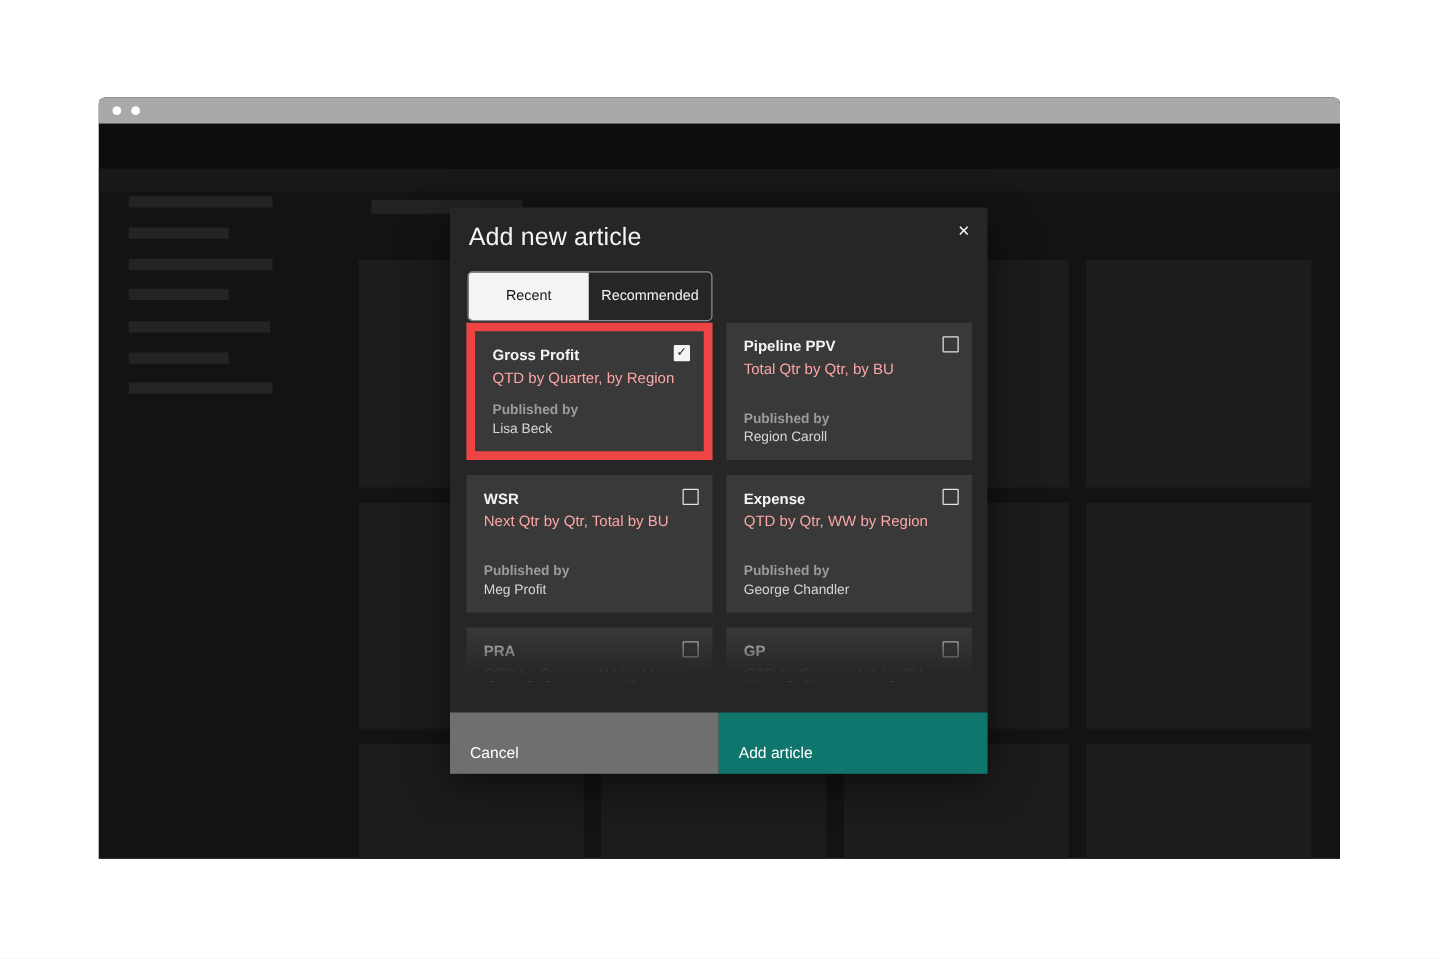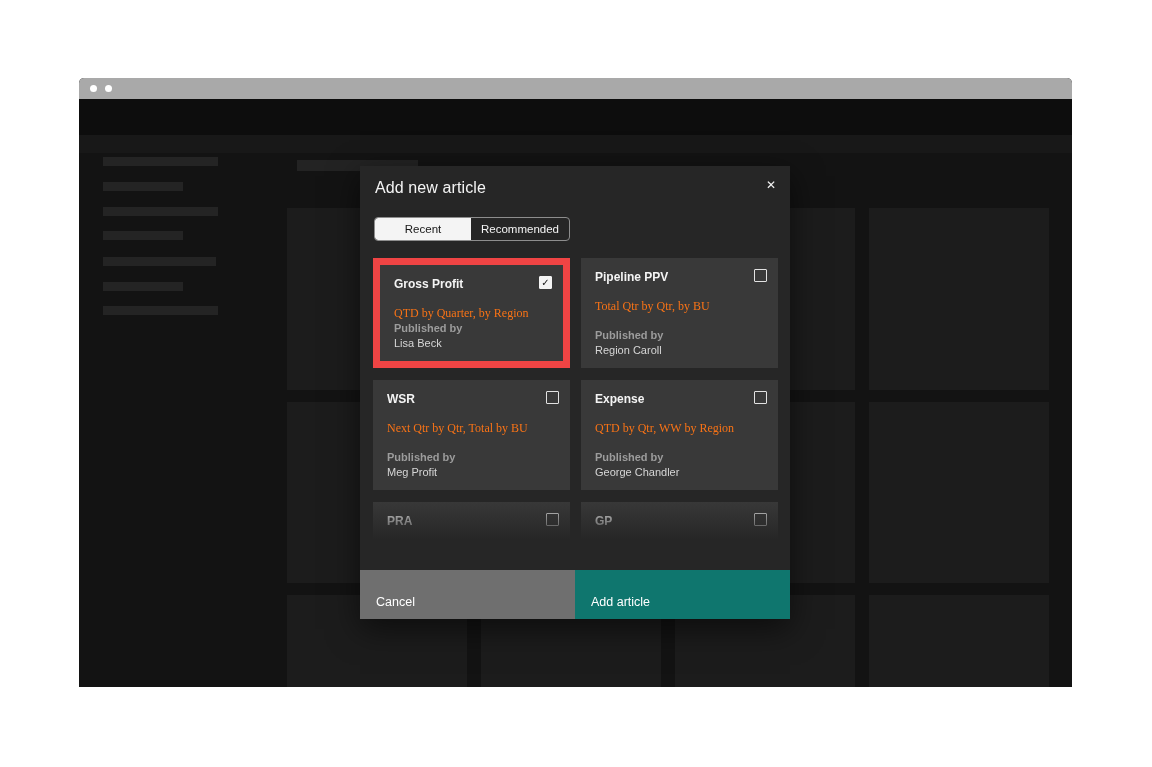--- a/index.html
+++ b/index.html
@@ -13,34 +13,34 @@
   .chrome .dot.d2{left:26px;}
   .appheader{position:absolute;left:0;top:21px;width:100%;height:36px;background:#0d0d0d;}
   .content{position:absolute;left:0;top:57px;width:100%;height:552px;background:#131313;}
   .band{position:absolute;left:0;top:0;width:100%;height:18px;background:#181818;}
   .skel{position:absolute;height:9px;background:#242424;}
   .skel-heading{position:absolute;left:218px;top:25px;width:121px;height:11px;background:#232323;}
   .tile{position:absolute;background:#1c1c1c;}
 
   
   .modal{position:absolute;left:360px;top:166px;width:430px;height:453px;background:#262626;box-shadow:0 10px 30px rgba(0,0,0,0.55);}
-  .modal-title{position:absolute;left:15px;top:13px;font-size:16px;color:#f4f4f4;letter-spacing:.1px;}
+  .modal-title{position:absolute;left:15px;top:13px;font-size:20px;color:#f4f4f4;letter-spacing:.1px;}
   .modal-close{position:absolute;right:2px;top:2px;width:34px;height:34px;background:none;border:none;color:#f4f4f4;font-size:12px;line-height:34px;text-align:center;cursor:pointer;padding:0;}
 
-  .switcher{position:absolute;left:14px;top:51px;width:196px;height:24px;border:1px solid #8d8d8d;border-radius:4px;display:flex;overflow:hidden;box-sizing:border-box;}
+  .switcher{position:absolute;left:14px;top:51px;width:196px;height:40px;border:1px solid #8d8d8d;border-radius:4px;display:flex;overflow:hidden;box-sizing:border-box;}
   .switch-seg{height:100%;display:flex;align-items:center;justify-content:center;font-size:11.5px;color:#f4f4f4;cursor:pointer;box-sizing:border-box;}
   .switch-seg.sel{background:#f4f4f4;color:#161616;border-radius:3px 0 0 3px;}
   .seg-recent{width:96px;}
   .seg-recommended{width:98px;}
 
   .cards{position:absolute;left:13px;top:92px;width:405px;height:287px;overflow:hidden;display:grid;grid-template-columns:197px 197px;grid-auto-rows:110px;column-gap:11px;row-gap:12px;}
   .card{position:relative;background:#393939;box-sizing:border-box;padding:12px 14px;cursor:pointer;}
   .card.selected{border:7px solid #ef4444;}
   .card-title{font-size:12px;font-weight:bold;color:#f4f4f4;line-height:1.25;}
-  .card-sub{font-size:12px;color:#f97316;margin-top:14px;line-height:1.25;font-family:Liberation Serif, serif;}
+  .card-sub{font-size:12px;color:#fca5a5;margin-top:3px;line-height:1.25;}
   .pub{position:absolute;left:14px;bottom:10px;}
   .pub-label{font-size:11px;color:#9c9c9c;line-height:1.35;font-weight:bold;}
   .pub-name{font-size:11px;color:#d6d6d6;line-height:1.35;}
   .cb{position:absolute;top:11px;right:11px;width:13px;height:13px;border:1px solid #e2e2e2;box-sizing:border-box;border-radius:1px;font-size:10px;line-height:11px;text-align:center;color:#161616;font-weight:bold;}
   .cb.checked{background:#f4f4f4;border-color:#f4f4f4;}
 
   .fade{position:absolute;left:13px;top:334px;width:405px;height:45px;background:linear-gradient(to bottom, rgba(38,38,38,0), #262626 88%);pointer-events:none;}
 
   .footer{position:absolute;left:0;bottom:0;width:430px;height:49px;display:flex;}
   .btn{width:215px;height:49px;border:none;text-align:left;font-family:inherit;font-size:12.5px;color:#ffffff;padding:14px 16px 0 16px;box-sizing:border-box;cursor:pointer;vertical-align:top;}

